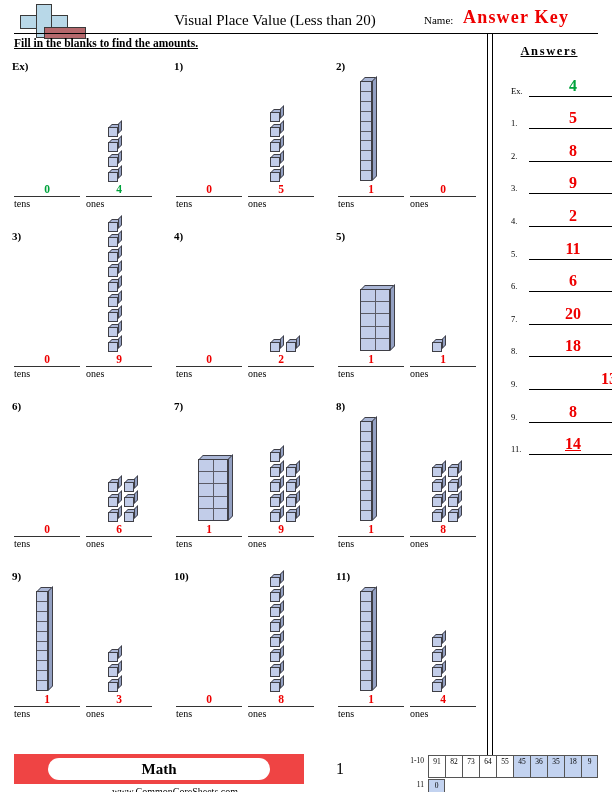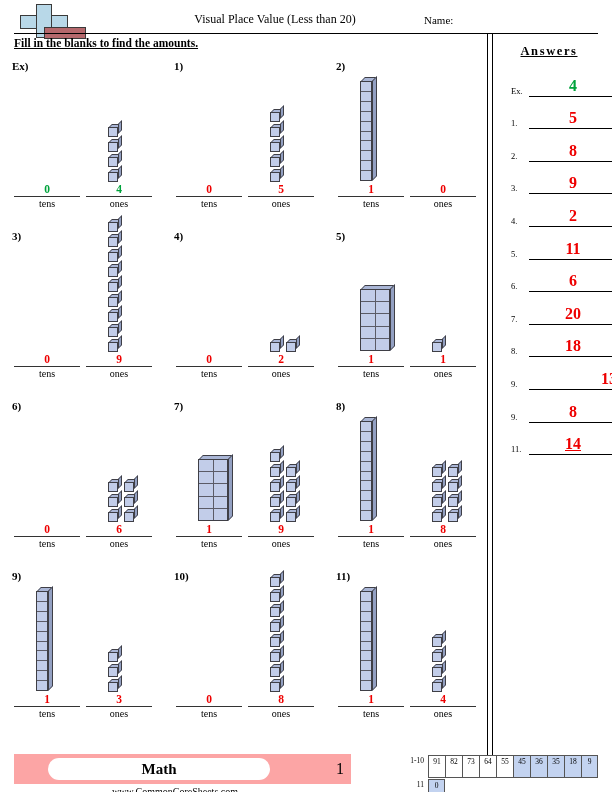--- a/index.html
+++ b/index.html
@@ -13,21 +13,21 @@
   }
   .page{position:relative;width:612px;height:792px;}
 
   
   .header{position:absolute;left:0;top:0;width:612px;height:40px;}
   .logo{position:absolute;left:14px;top:3px;width:70px;height:36px;}
   .logo .plus-v{position:absolute;left:22px;top:1px;width:16px;height:34px;background:#b8d8e8;border:1.6px solid #3a3a3a;box-sizing:border-box;}
   .logo .plus-h{position:absolute;left:6px;top:12px;width:48px;height:14px;background:#b8d8e8;border:1.6px solid #3a3a3a;box-sizing:border-box;}
   .logo .plus-inner{position:absolute;left:24px;top:13px;width:12px;height:12px;background:#b8d8e8;}
   .logo .bar{position:absolute;left:30px;top:24px;width:42px;height:12px;background:#b5686c;border:1.6px solid #3a3a3a;box-sizing:border-box;}
-  .title{position:absolute;left:110px;top:12px;width:330px;text-align:center;font-size:12px;}
+  .title{position:absolute;left:110px;top:12px;width:330px;text-align:center;font-size:15px;}
   .name-label{position:absolute;left:424px;top:14px;font-size:11px;}
   .answer-key{position:absolute;left:463px;top:7px;font-size:18px;font-weight:bold;color:#ee0000;letter-spacing:1.2px;font-family:"Liberation Serif",serif;}
 
   .hrule{position:absolute;left:14px;top:33px;width:584px;height:0;border-top:1.6px solid #000;}
   .instructions{position:absolute;left:14px;top:37px;font-size:11.5px;font-weight:bold;text-decoration:underline;}
 
   
   .vdiv{position:absolute;left:487px;top:33px;width:4px;height:728px;border-left:1.4px solid #000;border-right:1.4px solid #000;}
 
   
@@ -51,21 +51,21 @@
   .tens-area .stack{left:26px;}
   .ones-area .stack{left:22px;}
 
   
   .pv{position:absolute;left:0;top:122px;width:160px;height:34px;}
   .pv-col{position:absolute;width:66px;}
   .pv-col.t{left:8px;}
   .pv-col.o{left:80px;}
   .pv-ans{width:66px;text-align:center;font-size:11.5px;font-weight:bold;color:#ee0000;height:14px;line-height:14px;}
   .pv-line{width:66px;border-bottom:1.2px solid #333;height:0;}
-  .pv-word{width:66px;text-align:center;font-size:10px;padding-top:1px;}
+  .pv-word{width:66px;text-align:left;font-size:10px;padding-top:1px;}
 
   
   
   .cube{position:relative;width:13px;height:13px;}
   .cube .face{position:absolute;left:0;top:3px;width:10px;height:10px;background:#c2cde9;border:1px solid #3f3f46;box-sizing:border-box;}
   .cube .top{position:absolute;left:0;top:0;width:10px;height:4px;background:#aab6d6;
      border:1px solid #3f3f46;box-sizing:border-box;transform:skewX(-45deg);transform-origin:bottom left;}
   .cube .side{position:absolute;left:10px;top:0px;width:4px;height:10px;background:#93a0c2;
      border:1px solid #3f3f46;box-sizing:border-box;transform:skewY(-45deg);transform-origin:top left;}
 
@@ -85,21 +85,21 @@
   .flat .fbody{position:relative;top:4px;width:30px;background:#c2cde9;border:1.2px solid #3f3f46;box-sizing:border-box;display:flex;flex-direction:column;}
   .flat .frow{flex:1 1 0;display:flex;border-bottom:1px solid #5b5b66;box-sizing:border-box;}
   .flat .frow:last-child{border-bottom:none;}
   .flat .fcell{flex:1 1 0;border-right:1px solid #5b5b66;box-sizing:border-box;}
   .flat .fcell:last-child{border-right:none;}
   .flat .ftop{position:absolute;left:0;top:0;width:30px;height:5px;background:#aab6d6;border:1.2px solid #3f3f46;box-sizing:border-box;transform:skewX(-45deg);transform-origin:bottom left;}
   .flat .fside{position:absolute;left:30px;top:4px;width:5px;background:#93a0c2;border:1.2px solid #3f3f46;box-sizing:border-box;transform:skewY(-45deg);transform-origin:top left;}
 
   
   .footer{position:absolute;left:0;top:752px;width:612px;height:40px;}
-  .math-pill-wrap{position:absolute;left:14px;top:2px;width:290px;height:30px;background:#fca5a5;padding-left:47px;}
+  .math-pill-wrap{position:absolute;left:14px;top:2px;width:290px;height:30px;background:#ef4444;}
   .math-pill{position:absolute;left:34px;top:4px;width:222px;height:22px;background:#fff;border-radius:12px;}
   .math-text{position:absolute;left:34px;top:4px;width:222px;height:22px;line-height:22px;text-align:center;font-size:15px;font-weight:bold;}
   .site{position:absolute;left:112px;top:34px;font-size:10px;}
   .page-num{position:absolute;left:320px;top:8px;width:40px;text-align:center;font-size:16px;}
   .scale{position:absolute;left:398px;top:3px;}
   .scale-row{display:flex;align-items:stretch;height:23px;margin-bottom:1px;}
   .scale-lab{width:26px;text-align:right;padding-right:4px;font-size:7.5px;line-height:12px;}
   .scale-cell{width:17px;border:0.8px solid #555;border-right:none;text-align:center;font-size:7.5px;line-height:11px;background:#fff;box-sizing:border-box;}
   .scale-cell:last-child{border-right:0.8px solid #555;}
   .scale-cell.hl{background:#c3d3f0;}
@@ -111,20 +111,21 @@
 
   <div class="header">
     <div class="logo">
       <div class="plus-h"></div>
       <div class="plus-v"></div>
       <div class="plus-inner"></div>
       <div class="bar"></div>
     </div>
     <div class="title">Visual Place Value (Less than 20)</div>
     <div class="name-label">Name:</div>
+    <div class="answer-key">Answer Key</div>
   </div>
   <div class="hrule"></div>
   <div class="instructions">Fill in the blanks to find the amounts.</div>
   <div class="vdiv"></div>
 
   <div class="answers-col">
     <div class="answers-title"><u>Answers</u></div>
     <div id="answer-rows">
         <div class="ans-row" style="top: 26px;">
           <div class="ans-num">Ex.</div>

